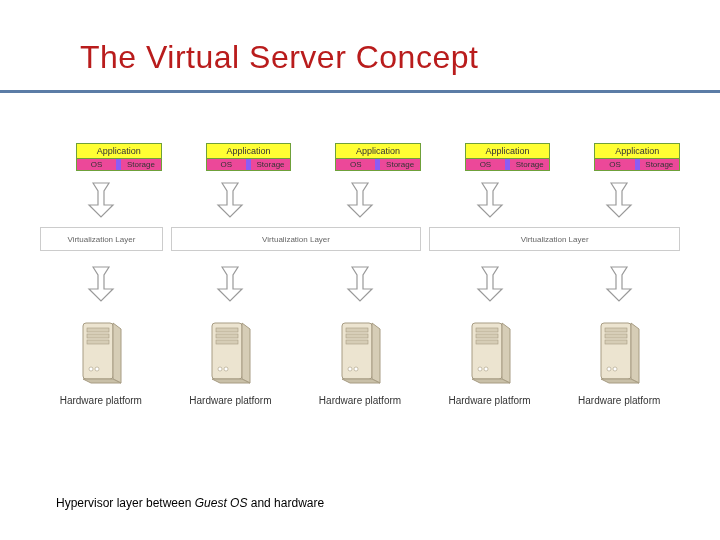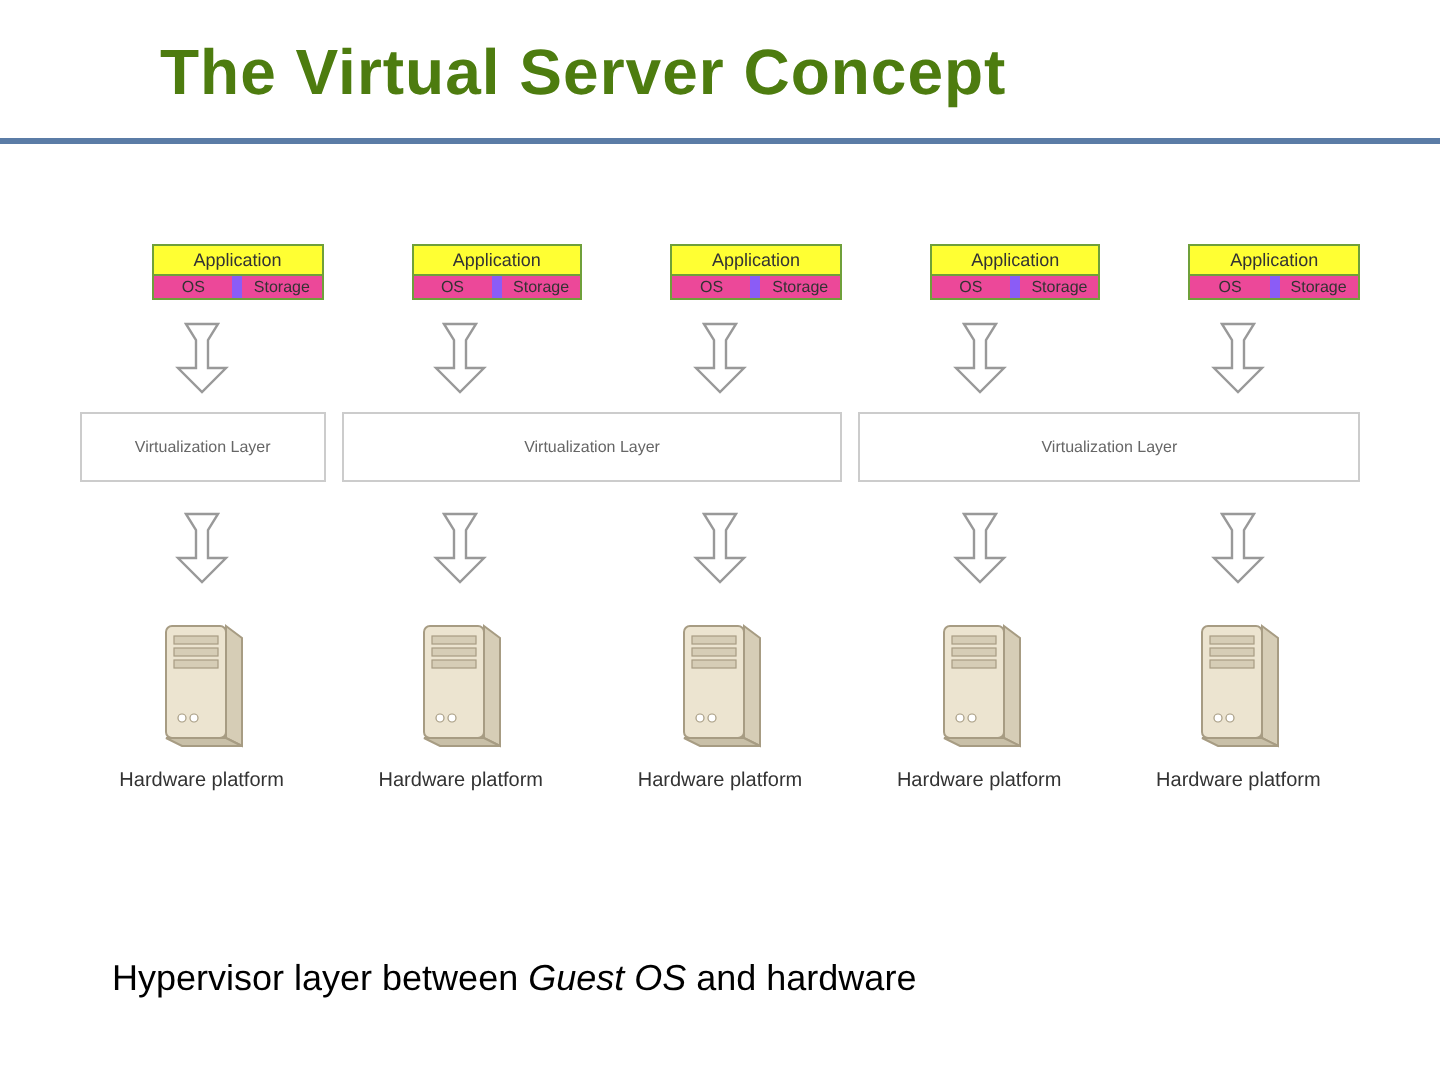--- a/index.html
+++ b/index.html
@@ -9,23 +9,24 @@
     background: #fff;
     font-family: Arial, Helvetica, sans-serif;
     overflow: hidden;
     position: relative;
   }
   .title-area {
     padding: 18px 0 10px 80px;
   }
   .title {
     font-size: 32px;
-    font-weight: 700;
-    color: #4d7c0f;
+    font-weight: 400;
+    color: #b91c1c;
     letter-spacing: 0.5px;
+    margin-top: 21px;
   }
   .rule {
     height: 3px;
     background: #5b7ca6;
     width: 100%;
     margin-top: 4px;
   }
   .diagram {
     position: relative;
     margin: 50px 40px 0 40px;
@@ -78,21 +79,21 @@
     gap: 8px;
     margin-top: 0px;
   }
   .virt-box {
     border: 1px solid #ccc;
     background: #fff;
     font-size: 8px;
     color: #666;
     text-align: center;
     padding: 6px 0;
-    height: 35px;
+    height: 24px;
     display: flex;
     align-items: center;
     justify-content: center;
   }
   .virt-1 { flex: 1; }
   .virt-2 { flex: 2.06; }
 
   .hw-row {
     display: flex;
     justify-content: center;
@@ -119,22 +120,22 @@
   }
   .arrow-col {
     flex: 1;
     display: flex;
     justify-content: center;
   }
 
   .caption {
     position: absolute;
     left: 56px;
-    bottom: 40px;
-    font-size: 18px;
+    bottom: 30px;
+    font-size: 12px;
     color: #000;
   }
   .caption .italic { font-style: italic; }
 
   
   .tower { width: 52px; height: 72px; }
 </style>
 </head>
 <body>
 

